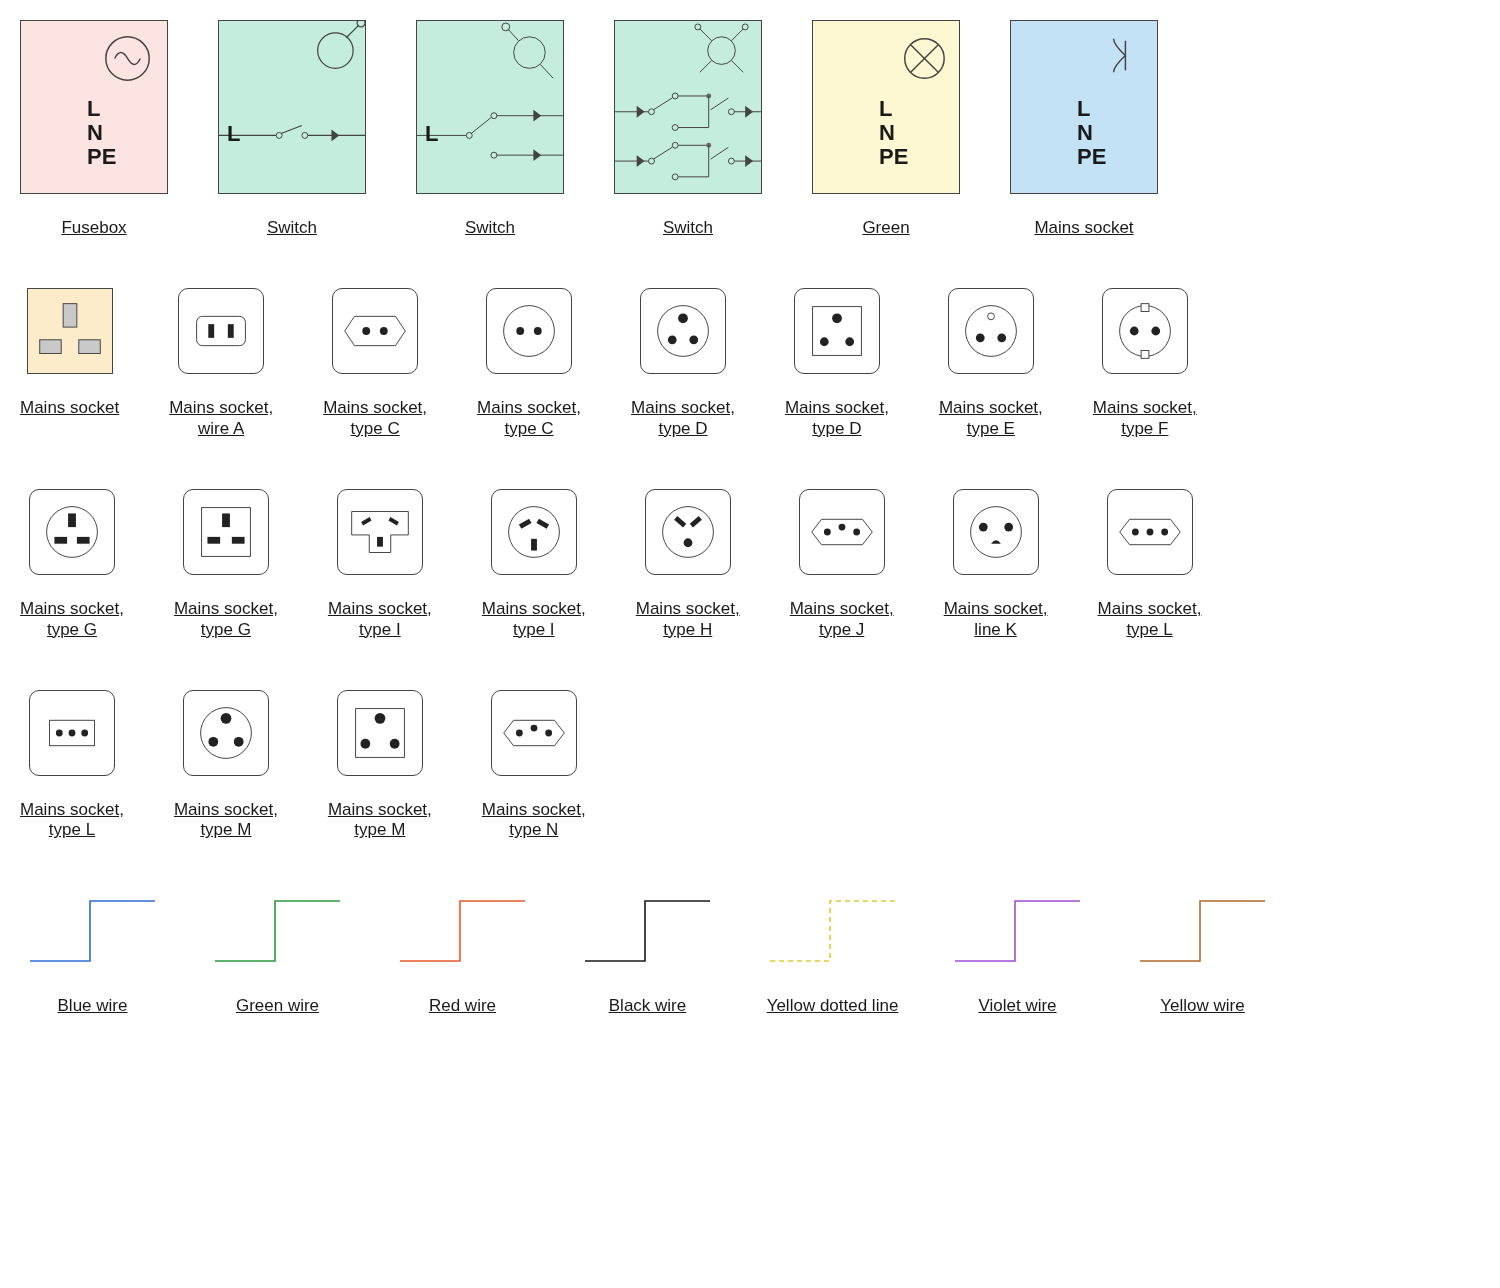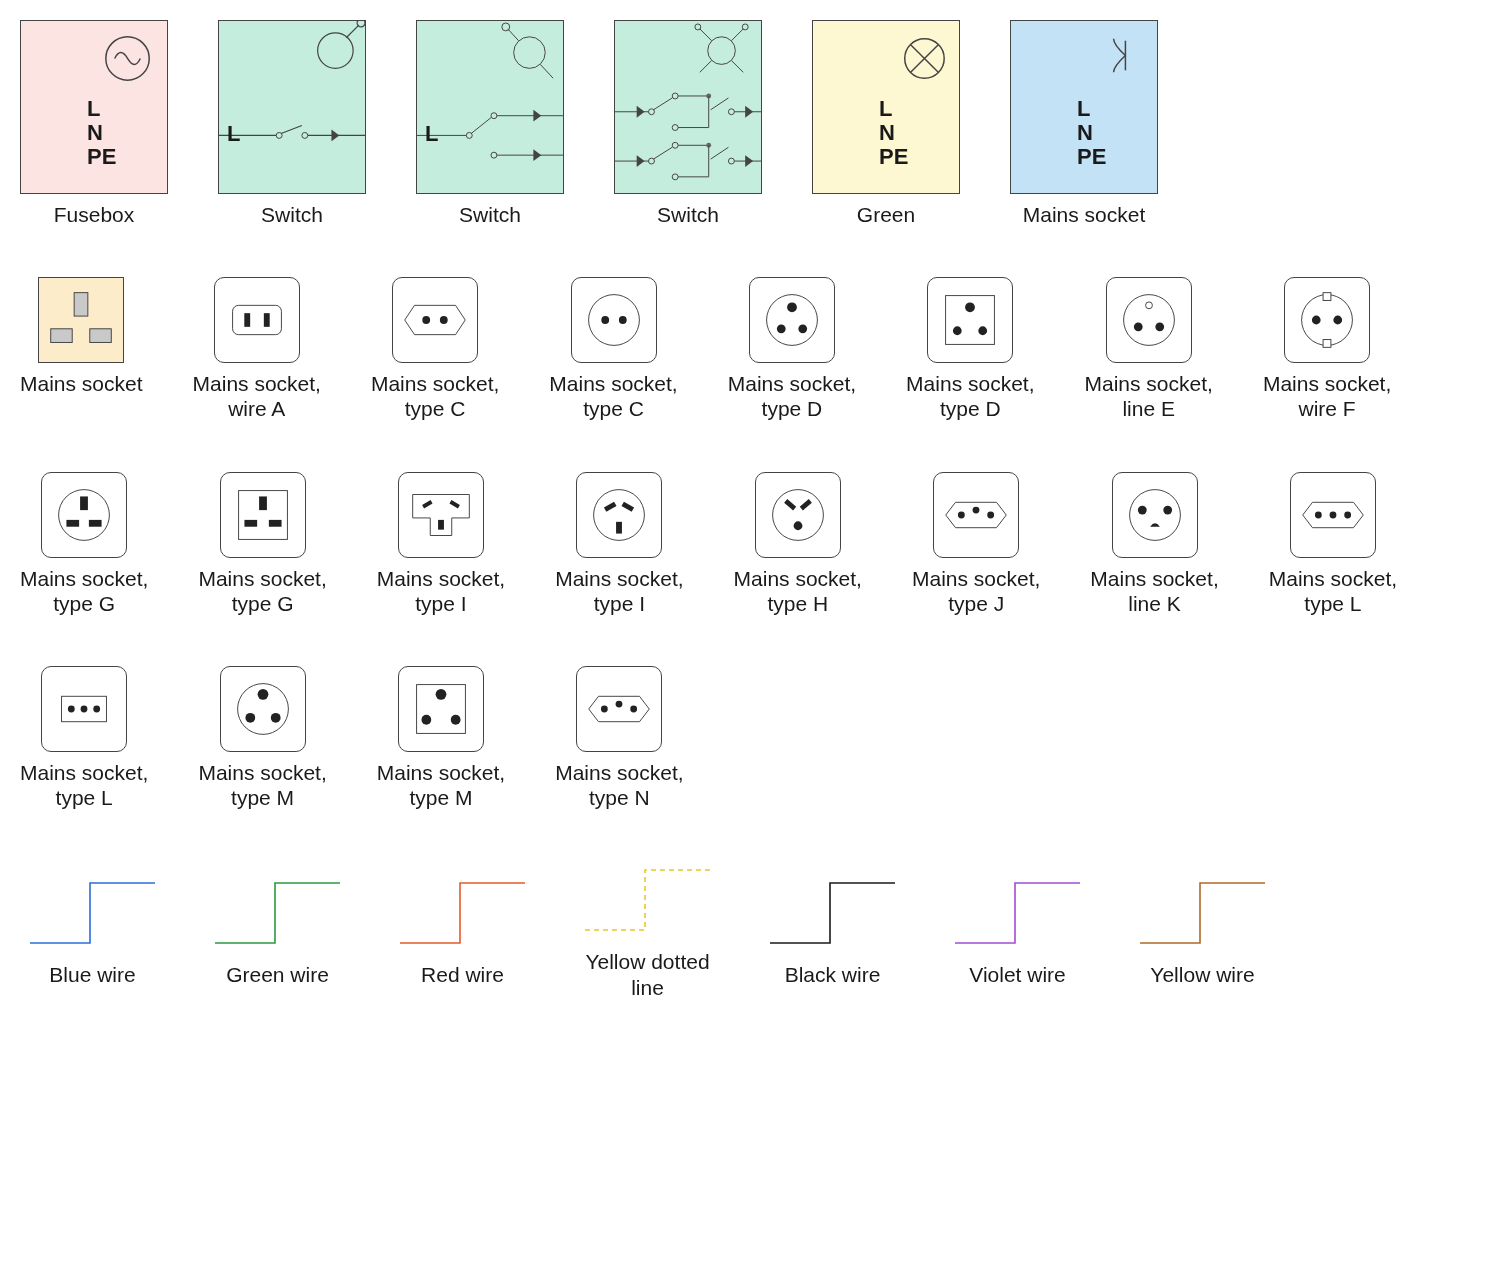--- a/index.html
+++ b/index.html
@@ -20,23 +20,24 @@
     gap: 40px;
     margin-top: 40px;
   }
   .item {
     display: flex;
     flex-direction: column;
     align-items: center;
   }
   .caption {
     text-align: center;
-    font-size: 21px;
-    margin-top: 8px;
+    font-size: 17px;
+    margin-top: 24px;
     line-height: 1.2;
+    text-decoration: underline;
   }
   .big-box {
     width: 148px;
     height: 174px;
     border: 1px solid #444;
     position: relative;
   }
   .big-box.pink   { background: #fce4e3; }
   .big-box.green  { background: #c4edde; }
   .big-box.yellow { background: #fdf8d1; }
@@ -292,34 +293,34 @@
 
   <div class="item">
     <div class="socket">
         <svg class="inside" viewBox="0 0 86 86">
       <circle cx="43" cy="43" r="26" fill="none" stroke="#444"></circle>
       <circle cx="43" cy="28" r="3.5" fill="none" stroke="#444"></circle>
       <circle cx="32" cy="50" r="4.5" fill="#222"></circle>
           <circle cx="54" cy="50" r="4.5" fill="#222"></circle>
     </svg>
       </div>
-    <div class="caption"><span>Mains socket,</span><br><span>line E</span></div>
+    <div class="caption"><span>Mains socket,</span><br><span>type E</span></div>
   </div>
 
   <div class="item">
     <div class="socket">
         <svg class="inside" viewBox="0 0 86 86">
       <circle cx="43" cy="43" r="26" fill="none" stroke="#444"></circle>
       <rect x="39" y="15" width="8" height="8" fill="#fff" stroke="#444"></rect>
       <rect x="39" y="63" width="8" height="8" fill="#fff" stroke="#444"></rect>
       <circle cx="32" cy="43" r="4.5" fill="#222"></circle>
           <circle cx="54" cy="43" r="4.5" fill="#222"></circle>
     </svg>
       </div>
-    <div class="caption"><span>Mains socket,</span><br><span>wire F</span></div>
+    <div class="caption"><span>Mains socket,</span><br><span>type F</span></div>
   </div>
 </div>
 
 <div class="row">
   <div class="item">
     <div class="socket">
         <svg class="inside" viewBox="0 0 86 86">
       <circle cx="43" cy="43" r="26" fill="none" stroke="#444"></circle>
       <rect x="39" y="24" width="8" height="14" fill="#222"></rect>
       <rect x="25" y="48" width="13" height="7" fill="#222"></rect>
@@ -478,32 +479,32 @@
       <div class="caption">Green wire</div>
     </div>
     <div class="wire-item">
       <div class="wire-box"><svg viewBox="0 0 145 75" style="width:100%;height:100%">
     <path d="M 10 70 L 70 70 L 70 10 L 135 10" fill="none" stroke="#e85a2a" stroke-width="1.6"></path>
   </svg></div>
       <div class="caption">Red wire</div>
     </div>
     <div class="wire-item">
       <div class="wire-box"><svg viewBox="0 0 145 75" style="width:100%;height:100%">
+    <path d="M 10 70 L 70 70 L 70 10 L 135 10" fill="none" stroke="#1a1a1a" stroke-width="1.6"></path>
+  </svg></div>
+      <div class="caption">Black wire</div>
+    </div>
+    <div class="wire-item">
+      <div class="wire-box"><svg viewBox="0 0 145 75" style="width:100%;height:100%">
     <path d="M 10 70 L 70 70 L 70 10 L 135 10" fill="none" stroke="#e8c92b" stroke-width="1.6" stroke-dasharray="5,4"></path>
   </svg></div>
       <div class="caption">Yellow dotted line</div>
     </div>
     <div class="wire-item">
       <div class="wire-box"><svg viewBox="0 0 145 75" style="width:100%;height:100%">
-    <path d="M 10 70 L 70 70 L 70 10 L 135 10" fill="none" stroke="#1a1a1a" stroke-width="1.6"></path>
-  </svg></div>
-      <div class="caption">Black wire</div>
-    </div>
-    <div class="wire-item">
-      <div class="wire-box"><svg viewBox="0 0 145 75" style="width:100%;height:100%">
     <path d="M 10 70 L 70 70 L 70 10 L 135 10" fill="none" stroke="#a24bd6" stroke-width="1.6"></path>
   </svg></div>
       <div class="caption">Violet wire</div>
     </div>
     <div class="wire-item">
       <div class="wire-box"><svg viewBox="0 0 145 75" style="width:100%;height:100%">
     <path d="M 10 70 L 70 70 L 70 10 L 135 10" fill="none" stroke="#b06a2a" stroke-width="1.6"></path>
   </svg></div>
       <div class="caption">Yellow wire</div>
     </div>

